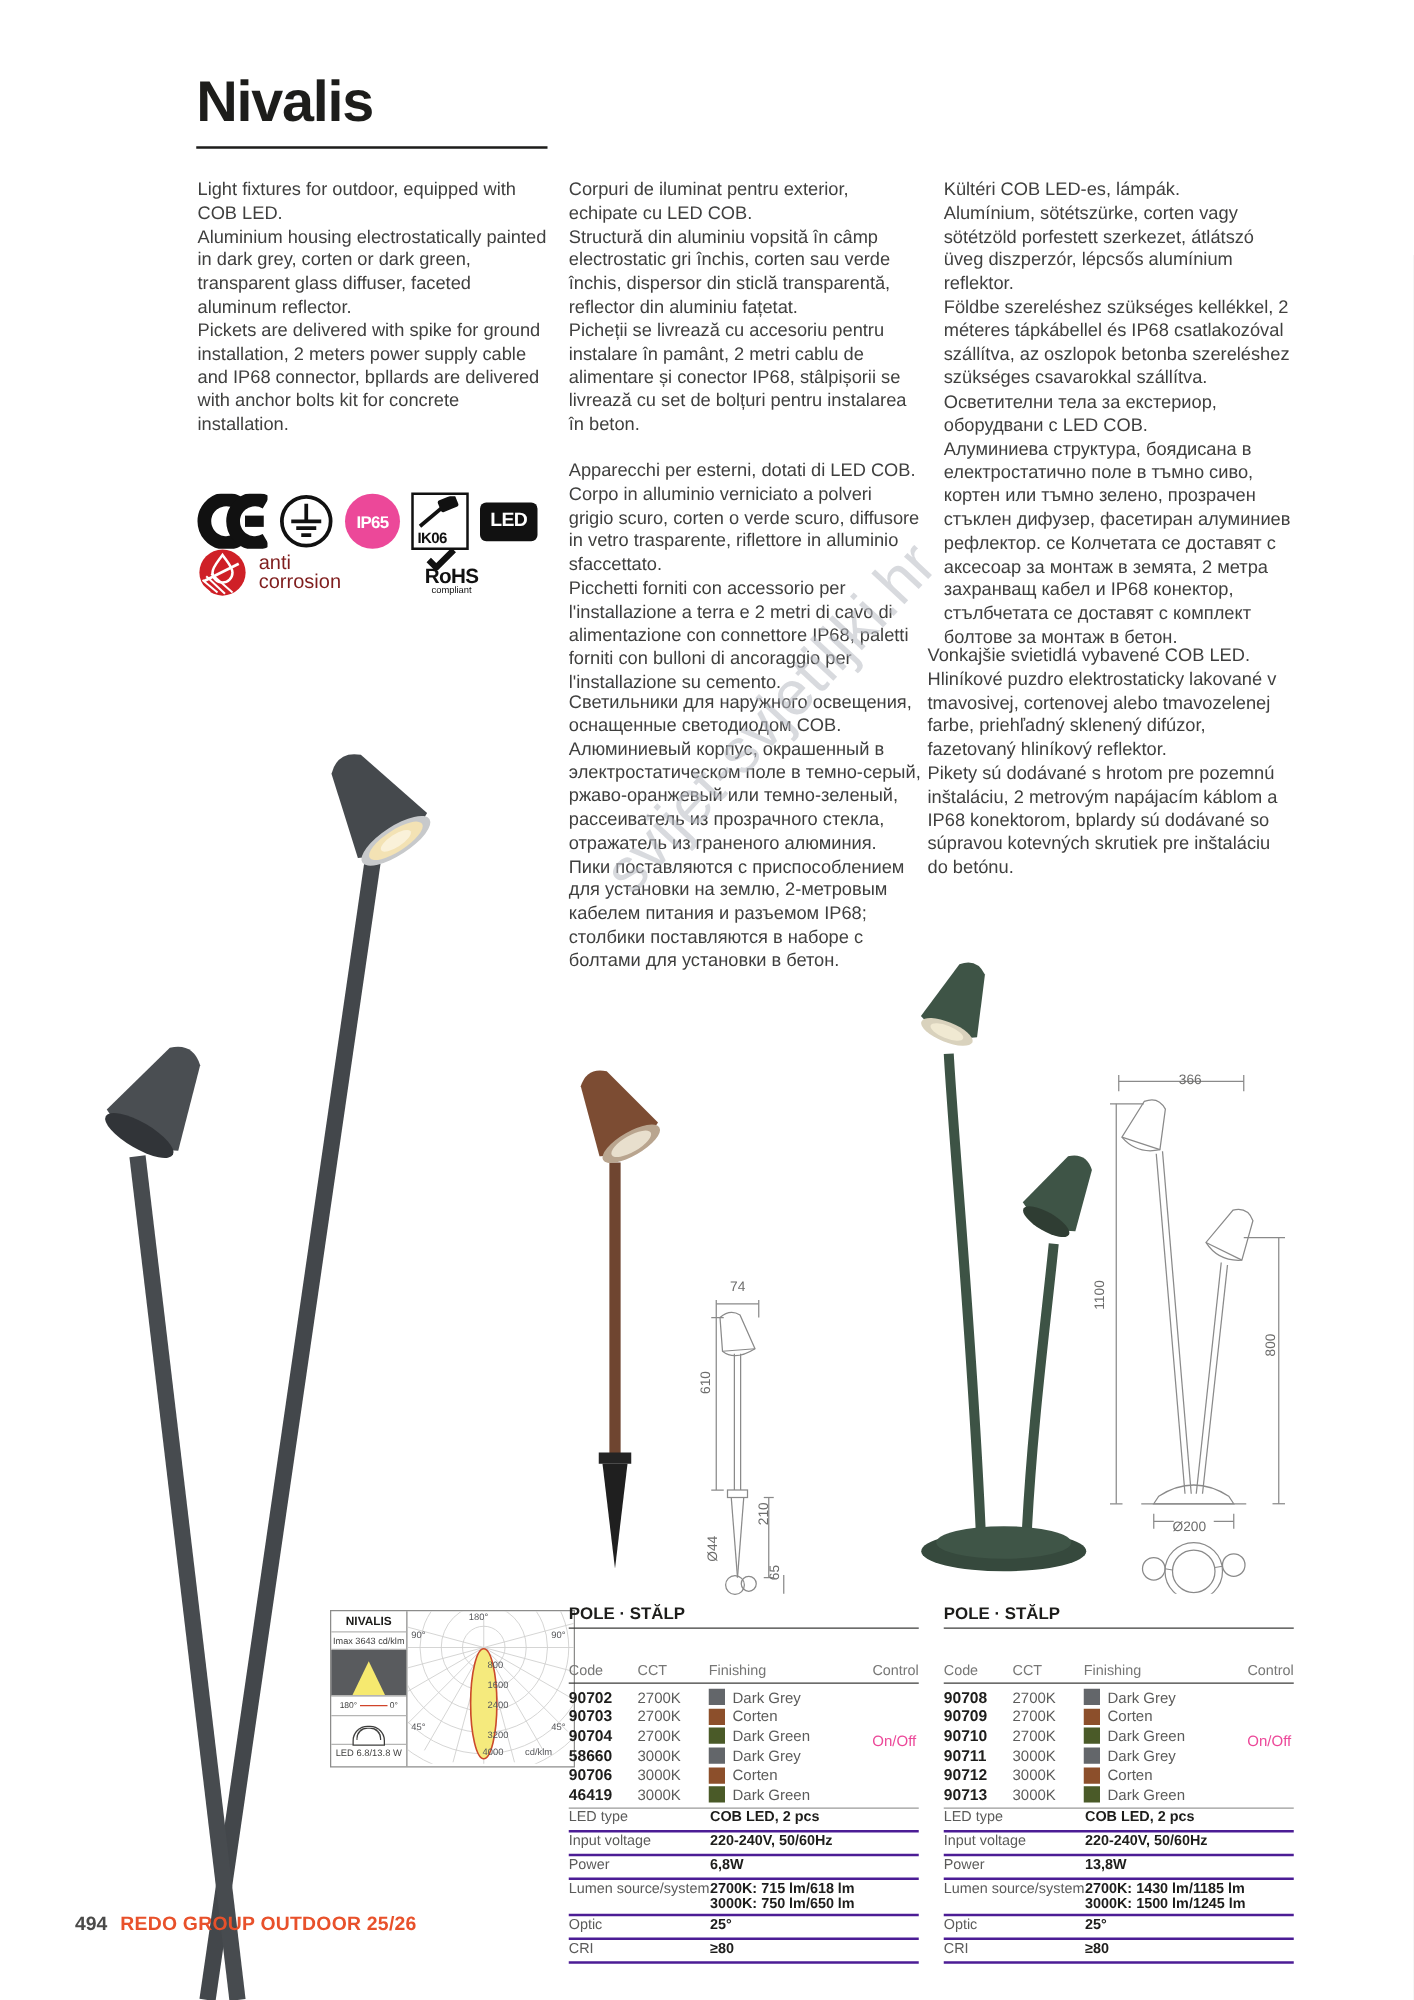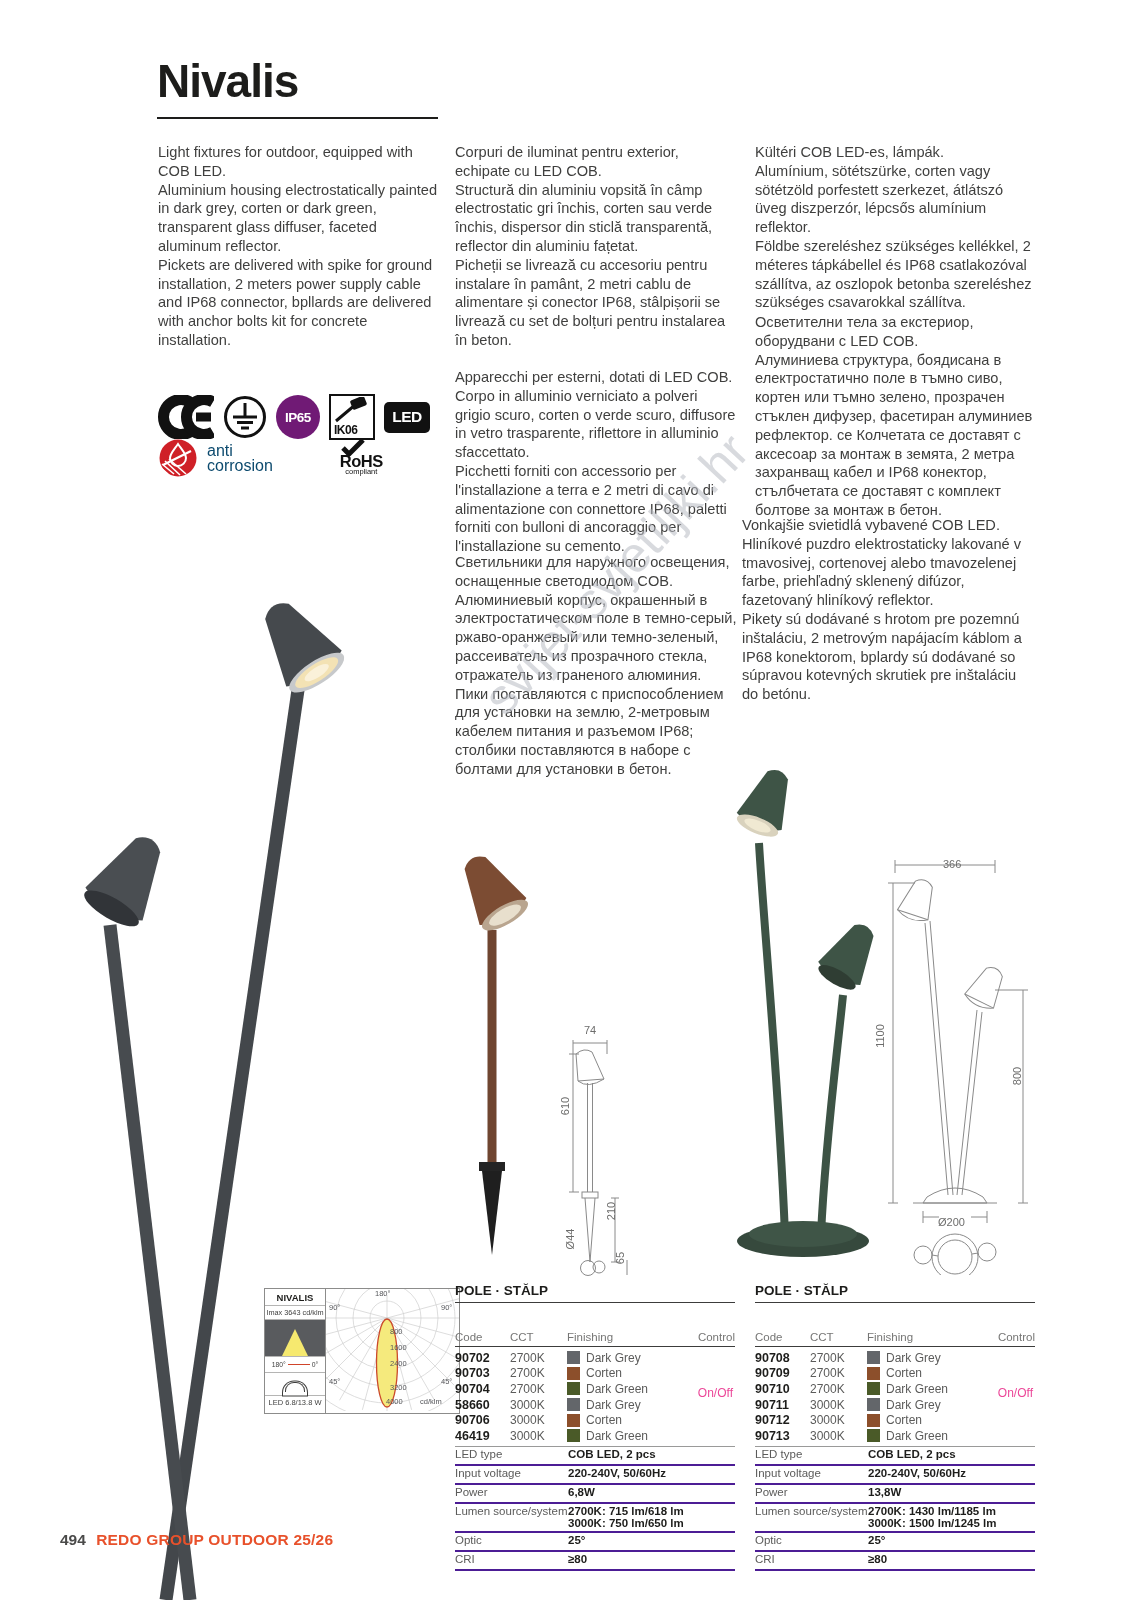--- a/index.html
+++ b/index.html
@@ -6,27 +6,27 @@
   .page{position:relative;width:1131px;height:1600px;background:#ffffff;margin:0 auto;overflow:hidden;
         font-family:"Liberation Sans",sans-serif;color:#3f3f3e;}
   .abs{position:absolute;}
   
   .title{font-size:46px;font-weight:800;letter-spacing:-1px;color:#1d1d1b;line-height:1;}
   .title-rule{height:2px;background:#1d1d1b;}
   
   .para{font-size:14.6px;line-height:18.8px;color:#3f3f3e;white-space:pre-line;}
   
   .badge-row{display:flex;align-items:center;gap:9px;}
-  .circle-badge{width:44px;height:44px;border-radius:50%;background:#701a75;color:#fff;display:flex;
+  .circle-badge{width:44px;height:44px;border-radius:50%;background:#ec4899;color:#fff;display:flex;
     align-items:center;justify-content:center;font-weight:800;font-size:13.5px;letter-spacing:-0.5px;}
   .ik-badge{width:42px;height:42px;border:2.5px solid #111;background:#fff;position:relative;}
   .ik-badge .ik-label{position:absolute;left:3px;bottom:1px;font-weight:800;font-size:12px;color:#111;letter-spacing:-0.5px;}
   .led-badge{width:46px;height:31px;background:#111;border-radius:5px;color:#fff;display:flex;
     align-items:center;justify-content:center;font-weight:800;font-size:15.5px;letter-spacing:-0.5px;}
-  .anti-text{color:#0c4a6e;font-size:16px;line-height:15px;}
+  .anti-text{color:#7f1d1d;font-size:16px;line-height:15px;}
   .rohs{color:#111;text-align:center;line-height:10px;}
   .rohs b{font-size:16.5px;letter-spacing:-0.5px;}
   .rohs span{font-size:7.5px;display:block;}
   
   .watermark{left:336px;top:545px;width:560px;text-align:center;font-size:50px;color:#b9bcc4;opacity:0.55;
     transform:rotate(-47deg);transform-origin:center;pointer-events:none;z-index:5;}
   
   .dim{font-size:11px;color:#6d6d6c;z-index:3;}
   .dim.rot{transform:rotate(-90deg);transform-origin:center;}
   

